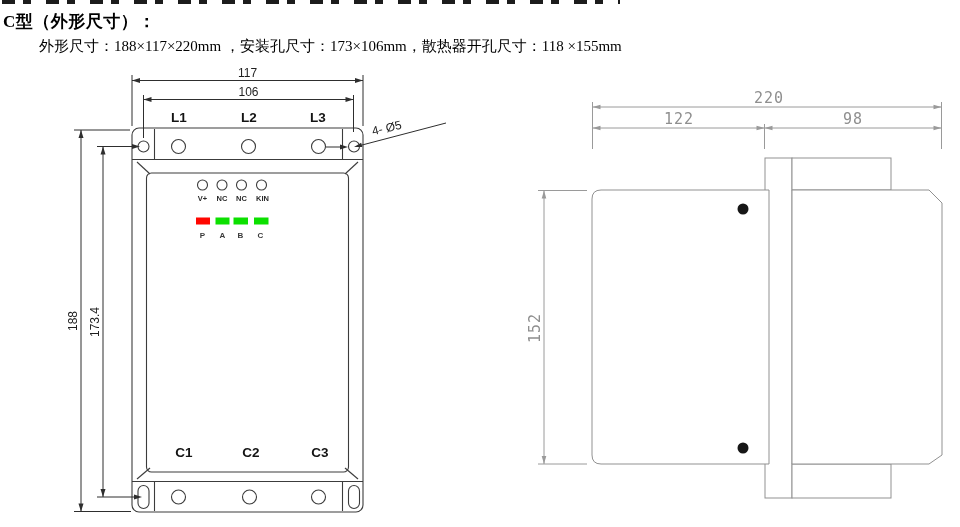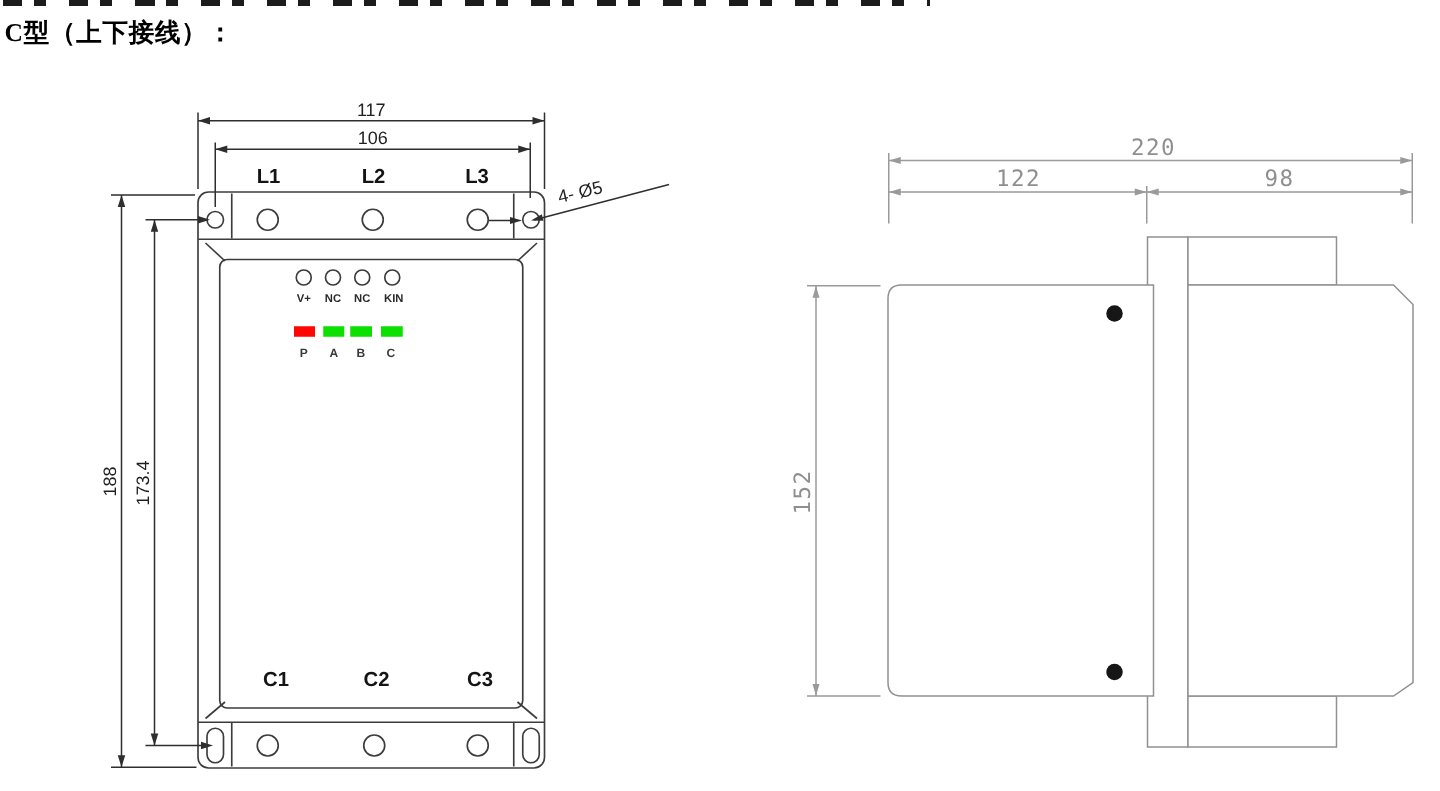--- a/index.html
+++ b/index.html
@@ -26,21 +26,22 @@
   .t-port{font-family:"Liberation Sans",sans-serif;font-size:7.5px;font-weight:600;fill:#2a2a2a;}
   .t-led{font-family:"Liberation Sans",sans-serif;font-size:8px;font-weight:600;fill:#3a3a3a;}
   .t-cad{font-family:"DejaVu Sans Mono",monospace;font-size:15px;fill:#8f8f8f;letter-spacing:1px;}
   .dot{fill:#161616;stroke:none;}
 </style>
 </head>
 <body>
 
 <div class="stage">
   <div class="clip-strip"></div>
-  <div class="title">C型（上下接线）：</div>
+  <div class="title">C型（外形尺寸）：</div>
+  <div class="subtitle">外形尺寸：188×117×220mm ，安装孔尺寸：173×106mm，散热器开孔尺寸：118 ×155mm</div>
 
   <svg width="960" height="527" viewBox="0 0 960 527">
 
     <g>
 
       <rect class="lnf" x="132" y="128" width="231" height="384" rx="7"></rect>
       <line class="ln" x1="132" y1="159.5" x2="363" y2="159.5"></line>
       <line class="ln" x1="132" y1="481.5" x2="363" y2="481.5"></line>
       <rect class="lnf" x="146.5" y="173" width="202" height="299" rx="5"></rect>
 

